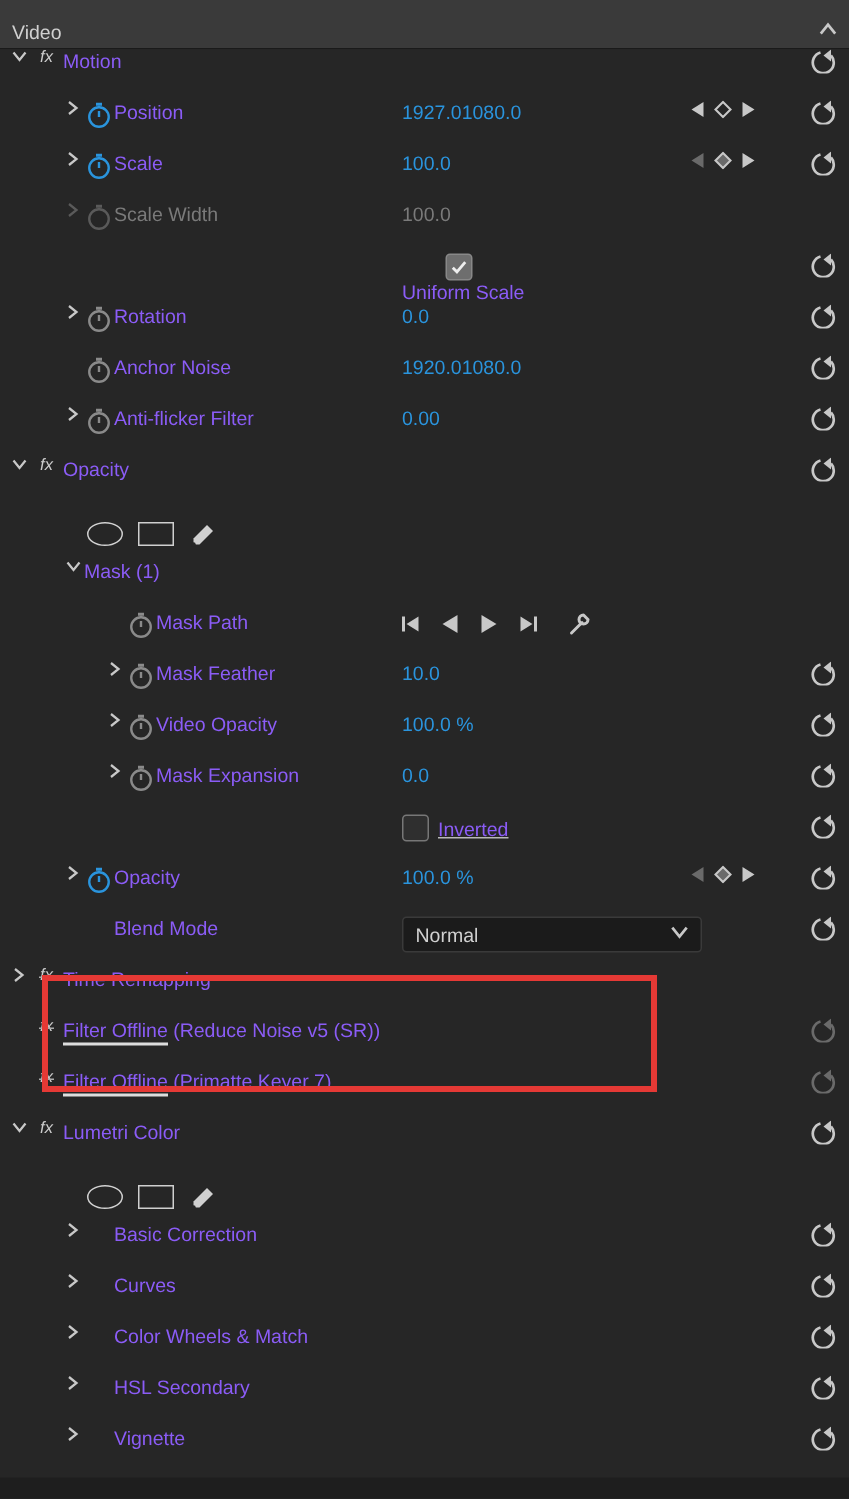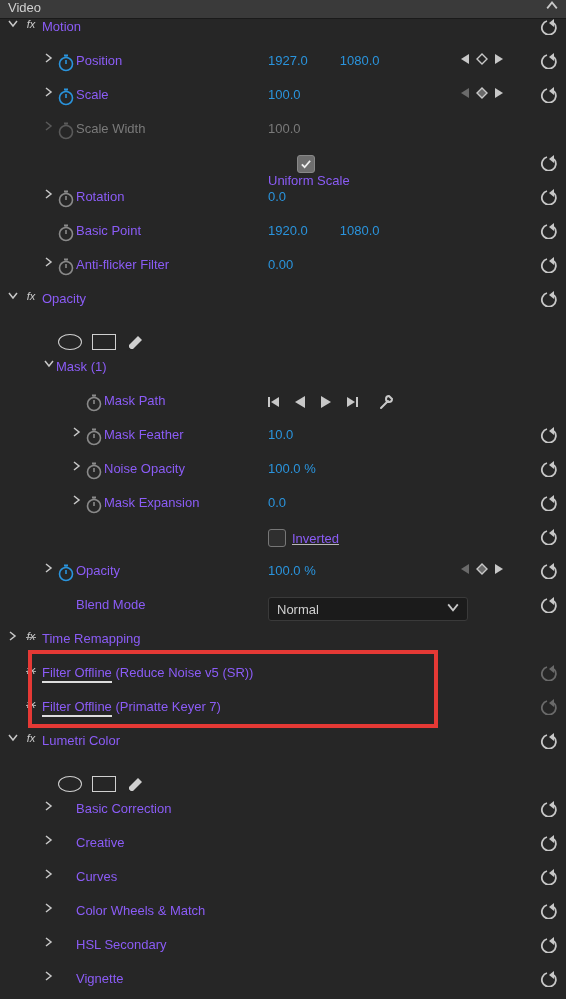--- a/index.html
+++ b/index.html
@@ -1,21 +1,21 @@
 <!DOCTYPE html>
 <html><head>
 <meta charset="utf-8">
 <style>
   * { box-sizing: border-box; margin: 0; padding: 0; font-family: "Segoe UI", Tahoma, sans-serif; }
   body { background: #1e1e1e; color: #b8b8b8; font-size: 13px; width: 566px; }
   .panel { background: #262626; width: 566px; }
 
   .panel-header {
     display: flex; align-items: center; justify-content: space-between;
-    background: #3a3a3a; color: #d0d0d0; padding: 0 8px 3px 8px; font-size: 13px;
+    background: #3a3a3a; color: #d0d0d0; padding: 14px 8px 3px 8px; font-size: 13px;
     border-bottom: 1px solid #1a1a1a;
   }
 
   .row {
     display: flex; align-items: flex-start; height: 34px; padding: 0 8px 0 6px;
     position: relative;
   }
   .row + .row { }
 
   .caret {
@@ -35,21 +35,21 @@
 
   .stopwatch {
     width: 20px; height:20px; display:flex; align-items:center; justify-content:center;
     cursor:pointer;
   }
   .stopwatch svg { display:block; }
 
   .label { color:#8b5cf6; flex: 0 0 auto; }
   .label.dim { color:#7a7a7a; }
 
-  .valcol { position:absolute; left: 268px; display:flex; gap: 32px; }
+  .valcol { position:absolute; left: 268px; display:flex; }
   .val { color:#2a94dd; }
   .val.dim { color:#7a7a7a; }
 
   .kf-nav { position:absolute; right: 62px; display:flex; align-items:center; gap:6px; }
   .kf-nav.dim svg path, .kf-nav.dim svg polygon { fill:#6a6a6a; }
   .kf-nav svg { display:block; }
 
   .reset { position:absolute; right:8px; width:20px; display:flex; align-items:center; justify-content:center; cursor:pointer; }
   .reset svg { display:block; }
 
@@ -339,21 +339,21 @@
     <span class="caret" style="visibility:hidden">
         <svg viewBox="0 0 10 10">
           <use href="#caret-right"></use>
         </svg>
       </span>
     <span class="stopwatch">
         <svg width="18" height="20" viewBox="0 0 18 20">
           <use href="#stopwatch-off"></use>
         </svg>
       </span>
-    <span class="label">Basic Point</span>
+    <span class="label">Anchor Noise</span>
     <span class="valcol">
       <span class="val">1920.0</span>
       <span class="val">1080.0</span>
     </span>
     <span class="reset">
         <svg width="18" height="16" viewBox="0 0 18 16">
           <use href="#reset-arrow"></use>
         </svg>
       </span>
   </div>
@@ -488,21 +488,21 @@
     <span class="caret">
         <svg viewBox="0 0 10 10">
           <use href="#caret-right"></use>
         </svg>
       </span>
     <span class="stopwatch">
         <svg width="18" height="20" viewBox="0 0 18 20">
           <use href="#stopwatch-off"></use>
         </svg>
       </span>
-    <span class="label">Noise Opacity</span>
+    <span class="label">Video Opacity</span>
     <span class="valcol">
         <span class="val">100.0 %</span>
       </span>
     <span class="reset">
         <svg width="18" height="16" viewBox="0 0 18 16">
           <use href="#reset-arrow"></use>
         </svg>
       </span>
   </div>
 
@@ -702,35 +702,20 @@
       </span>
   </div>
   <div class="row">
     <span class="indent-1"></span>
     <span class="caret">
         <svg viewBox="0 0 10 10">
           <use href="#caret-right"></use>
         </svg>
       </span>
     <span style="width:20px"></span>
-    <span class="label">Creative</span>
-    <span class="reset">
-        <svg width="18" height="16" viewBox="0 0 18 16">
-          <use href="#reset-arrow"></use>
-        </svg>
-      </span>
-  </div>
-  <div class="row">
-    <span class="indent-1"></span>
-    <span class="caret">
-        <svg viewBox="0 0 10 10">
-          <use href="#caret-right"></use>
-        </svg>
-      </span>
-    <span style="width:20px"></span>
     <span class="label">Curves</span>
     <span class="reset">
         <svg width="18" height="16" viewBox="0 0 18 16">
           <use href="#reset-arrow"></use>
         </svg>
       </span>
   </div>
   <div class="row">
     <span class="indent-1"></span>
     <span class="caret">

